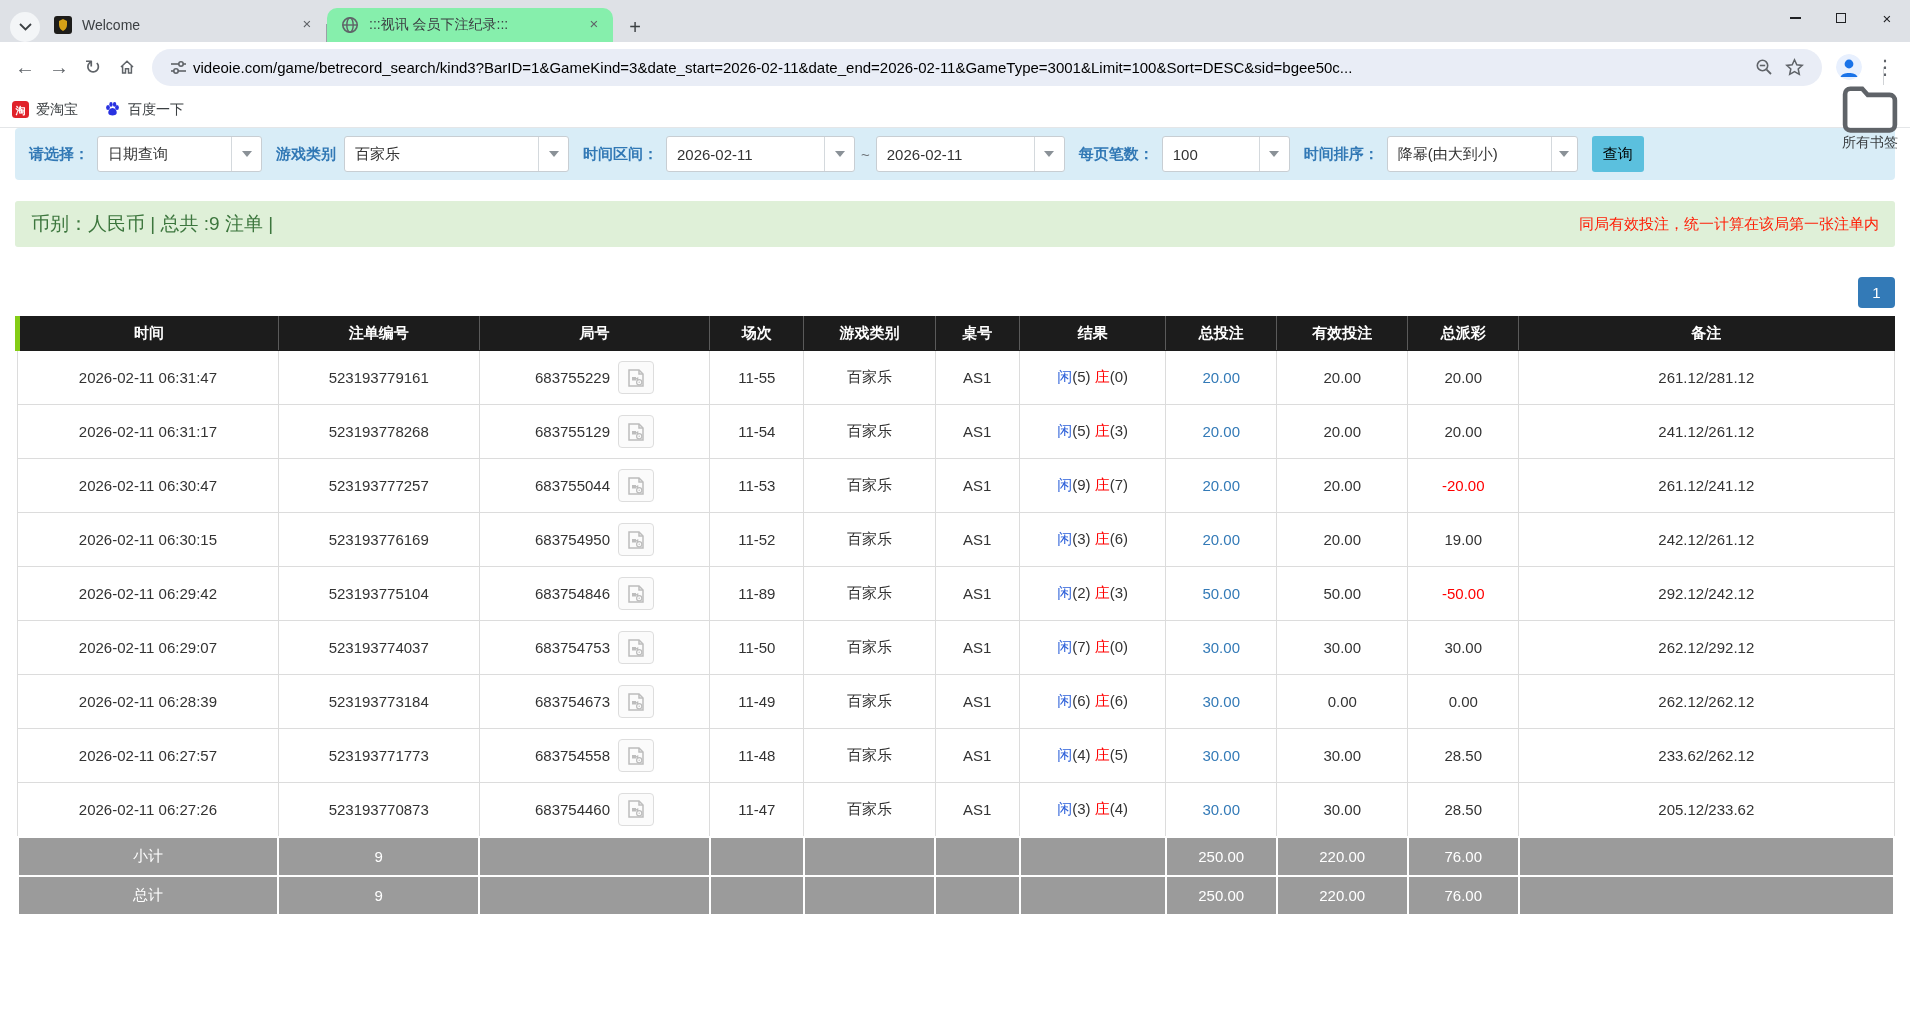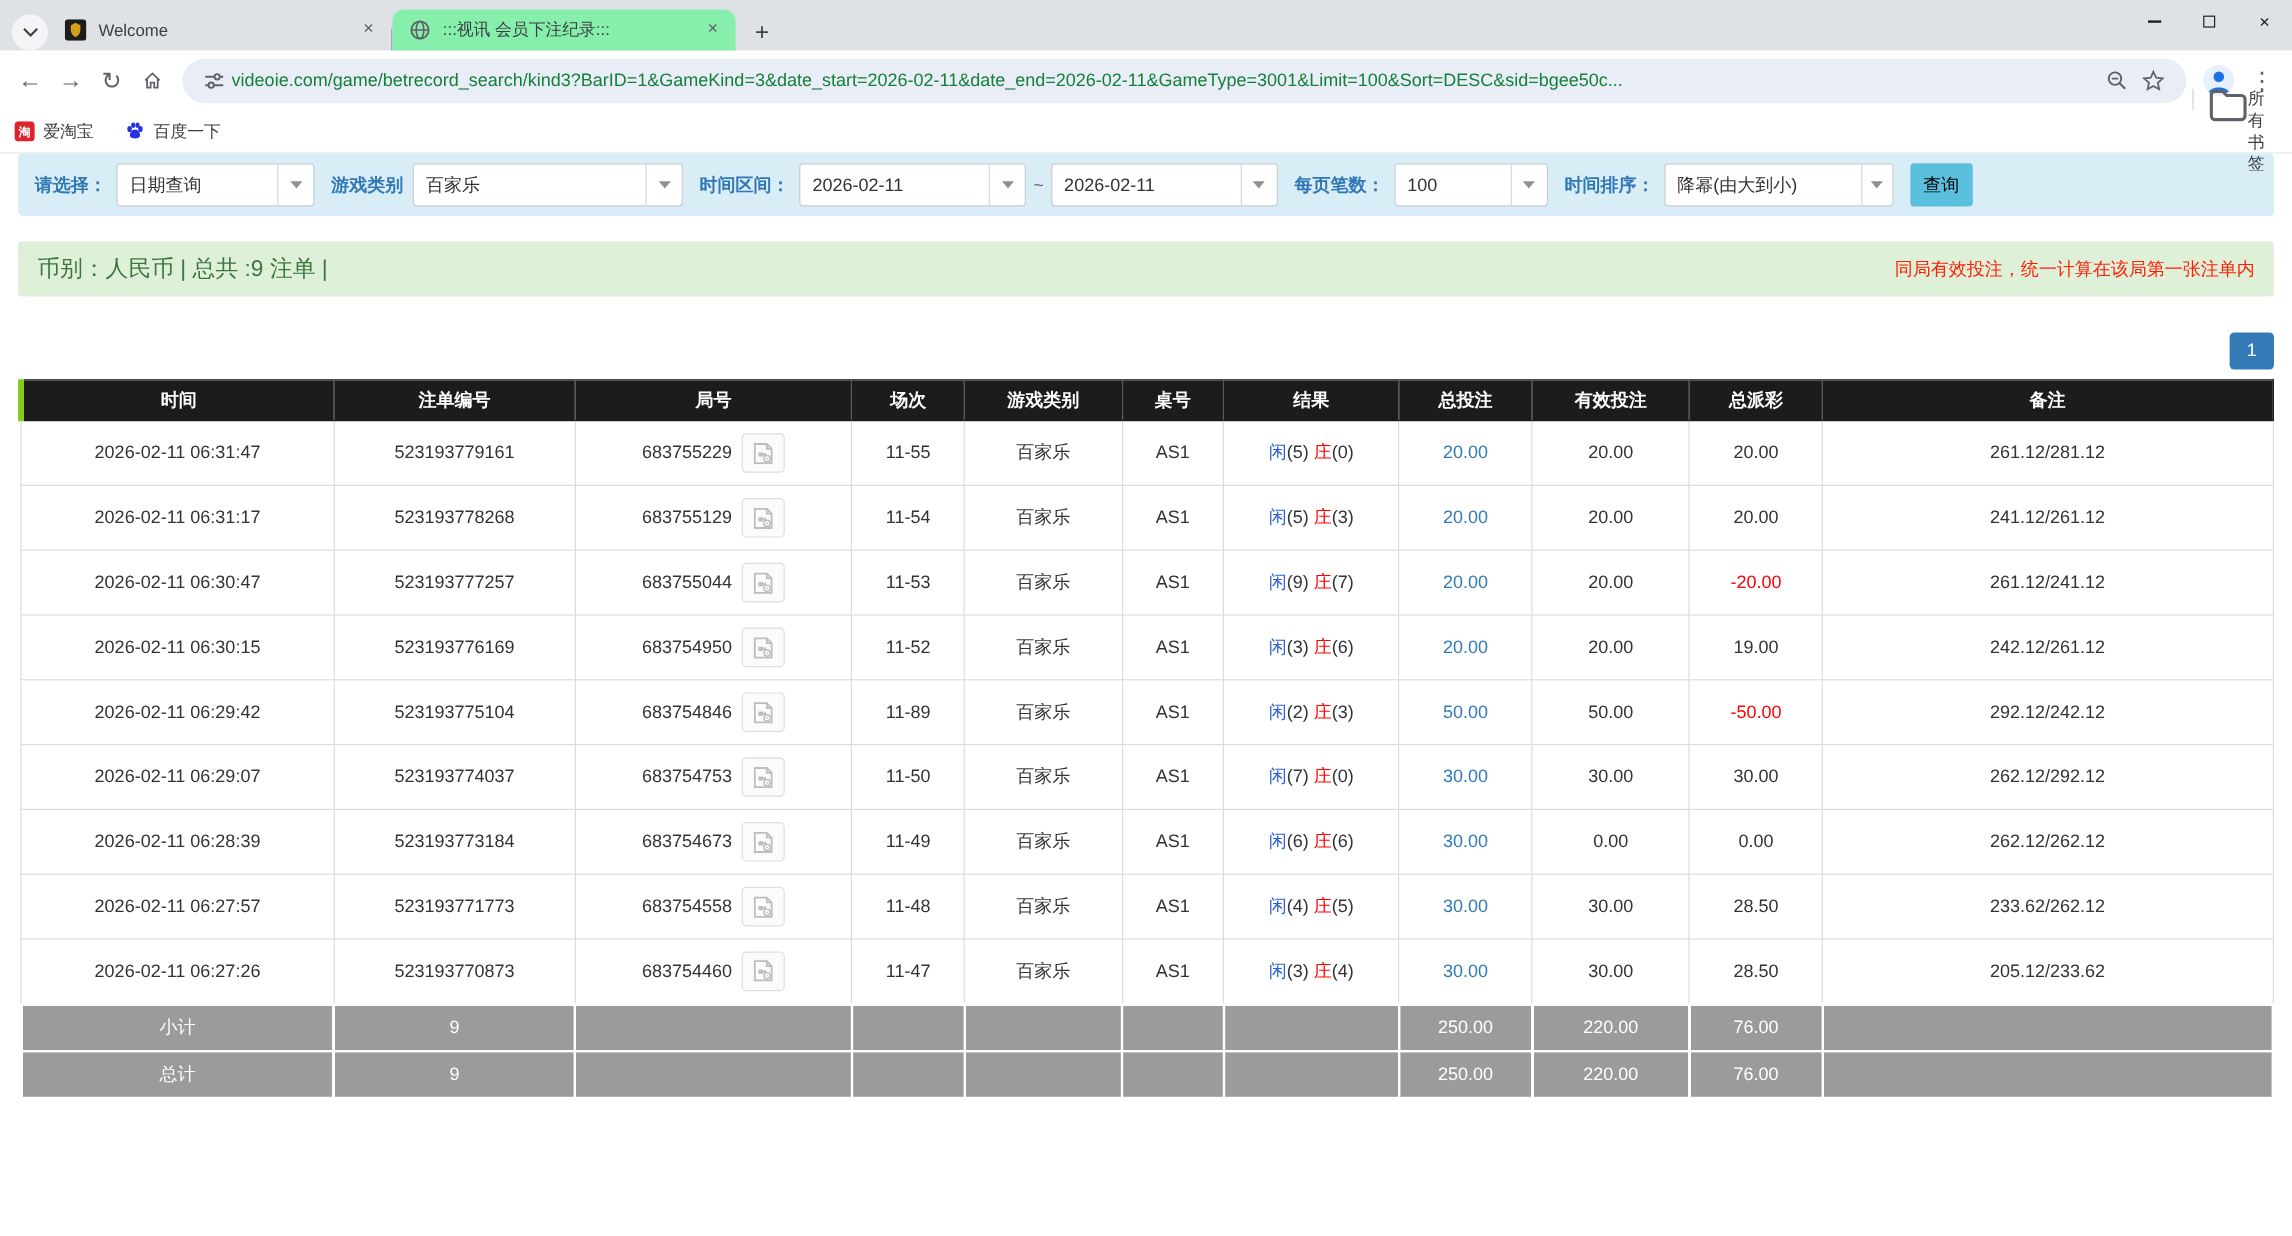--- a/index.html
+++ b/index.html
@@ -24,30 +24,30 @@
   .winbtn { width:46px; height:36px; display:flex; align-items:center; justify-content:center;
     color:#202124; font-size:15px; cursor:pointer; }
   .winbtn .bar { width:11px; height:1.5px; background:#202124; }
   .winbtn .sq { width:10px; height:10px; border:1.5px solid #202124; }
 
   .toolbar { height:50px; background:#fff; display:flex; align-items:center; padding:0 8px; }
   .navbtn { width:34px; height:34px; display:flex; align-items:center; justify-content:center;
     font-size:20px; color:#5f6368; border-radius:50%; cursor:pointer; flex:0 0 auto; }
   .omnibox { flex:1; height:37px; background:#e9edf6; border-radius:19px; margin:0 8px; display:flex;
     align-items:center; padding:0 12px; min-width:0; }
-  .omni-url { flex:1; font-size:15px; color:#15803d; white-space:nowrap; overflow:hidden; }
+  .omni-url { flex:1; font-size:15px; color:#000000; white-space:nowrap; overflow:hidden; }
   .omni-ico { flex:0 0 auto; margin:0 6px; display:flex; align-items:center; }
   .tool-right { display:flex; align-items:center; flex:0 0 auto; }
   .avatar { width:26px; height:26px; border-radius:50%; overflow:hidden; margin:0 6px; cursor:pointer; }
 
   .bookmarks { height:36px; background:#fff; border-bottom:1px solid #e4e6e8; display:flex;
     align-items:center; padding:0 12px; font-size:14px; color:#3c4043; }
   .bm-item { display:flex; align-items:center; margin-right:26px; cursor:pointer; }
   .bm-item .bm-ico { width:17px; height:17px; margin-right:7px; }
-  .bm-right { margin-left:auto; display:flex; align-items:flex-start; }
+  .bm-right { margin-left:auto; display:flex; align-items:flex-end;flex-direction:column; }
   .bm-vsep { width:1px; height:18px; background:#d0d3d6; margin-right:14px; }
 
   
   .content { padding:0 15px; }
   .page-title { font-size:23px; color:#2b2b2b; font-weight:400; margin:22px 0 14px 0; letter-spacing:1px; }
 
   .filter-panel { background:#d9edf7; border-radius:4px; height:52px; display:flex; align-items:center;
     padding:0 14px; }
   .f-label { color:#3178b5; font-weight:700; font-size:15px; margin:0 8px 0 14px; white-space:nowrap; }
   .f-label:first-child { margin-left:0; }

